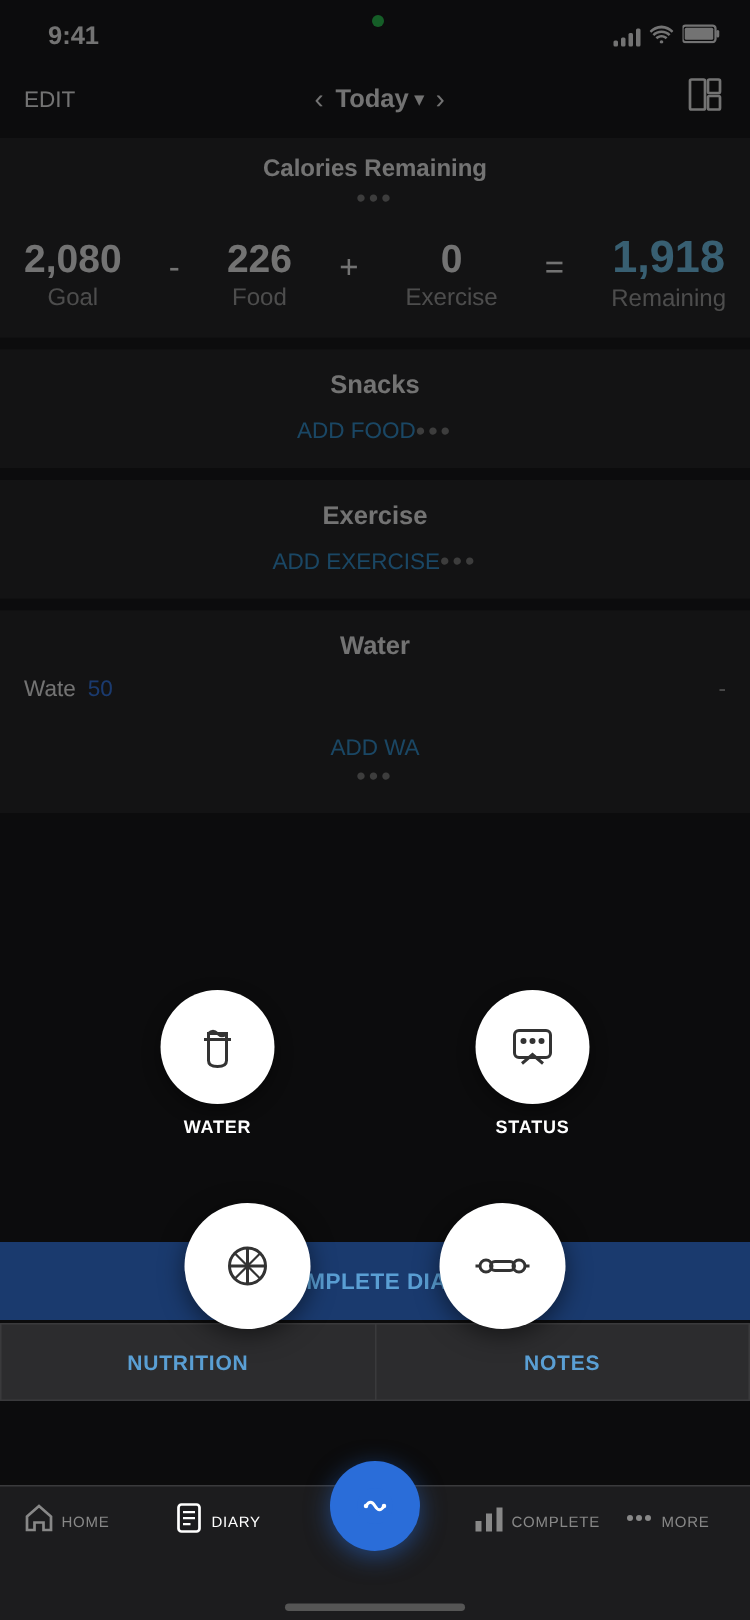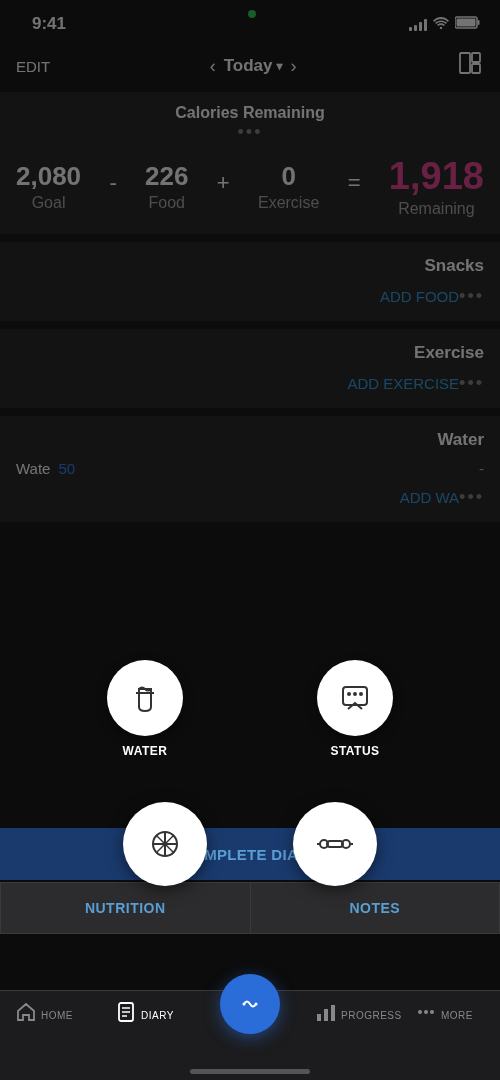--- a/index.html
+++ b/index.html
@@ -127,22 +127,22 @@
       display: flex;
       flex-direction: column;
       align-items: center;
     }
     .cal-number {
       font-size: 26px;
       font-weight: 600;
       color: #fff;
     }
     .cal-number.remaining {
-      color: #ec4899;
-      font-size: 38px;
+      color: #7dd3fc;
+      font-size: 30px;
     }
     .cal-label {
       font-size: 16px;
       color: #aaa;
       margin-top: 2px;
     }
     .cal-operator {
       font-size: 22px;
       color: #fff;
       font-weight: 300;
@@ -161,21 +161,21 @@
       color: #fff;
       margin-bottom: 10px;
     }
     .add-link {
       font-size: 15px;
       color: #3a9edf;
       font-weight: 500;
     }
     .section-row {
       display: flex;
-      justify-content: flex-end;
+      justify-content: center;
       align-items: center;
     }
 
     
     .water-section {
       background: #2c2c2e;
       margin: 8px 0;
       padding: 14px 16px;
     }
     .water-row {
@@ -489,21 +489,21 @@
 
 <div class="water-section">
   <div class="section-row">
     <span class="section-title">Water</span>
   </div>
   <div class="water-row">
     <span class="water-label-text">Wate</span>
     <span class="water-amount">50</span>
     <span style="color:#aaa; font-size:15px; margin-left: auto;">-</span>
   </div>
-  <div style="margin-top:10px;" class="section-row">
+  <div style="margin-top:22px;flex-direction:column;" class="section-row">
     <span class="add-link">ADD WA</span>
     <span class="more-dots">•••</span>
   </div>
 </div>
 
 <div class="overlay"></div>
 
 <div class="quick-actions">
   <div class="quick-action-item">
     <div class="quick-action-circle">
@@ -586,21 +586,21 @@
   <div class="tab-item" style="width:70px;">
   </div>
   <div class="tab-item">
     <span class="tab-icon">
       <svg width="22" height="22" viewBox="0 0 22 22" fill="none">
         <rect x="2" y="13" width="4" height="7" fill="#888"></rect>
         <rect x="9" y="8" width="4" height="12" fill="#888"></rect>
         <rect x="16" y="4" width="4" height="16" fill="#888"></rect>
       </svg>
     </span>
-    <span class="tab-label">PROGRESS</span>
+    <span class="tab-label">COMPLETE</span>
   </div>
   <div class="tab-item">
     <span class="tab-icon">
       <svg width="22" height="22" viewBox="0 0 22 22" fill="none">
         <circle cx="5" cy="11" r="2" fill="#888"></circle>
         <circle cx="11" cy="11" r="2" fill="#888"></circle>
         <circle cx="17" cy="11" r="2" fill="#888"></circle>
       </svg>
     </span>
     <span class="tab-label">MORE</span>

